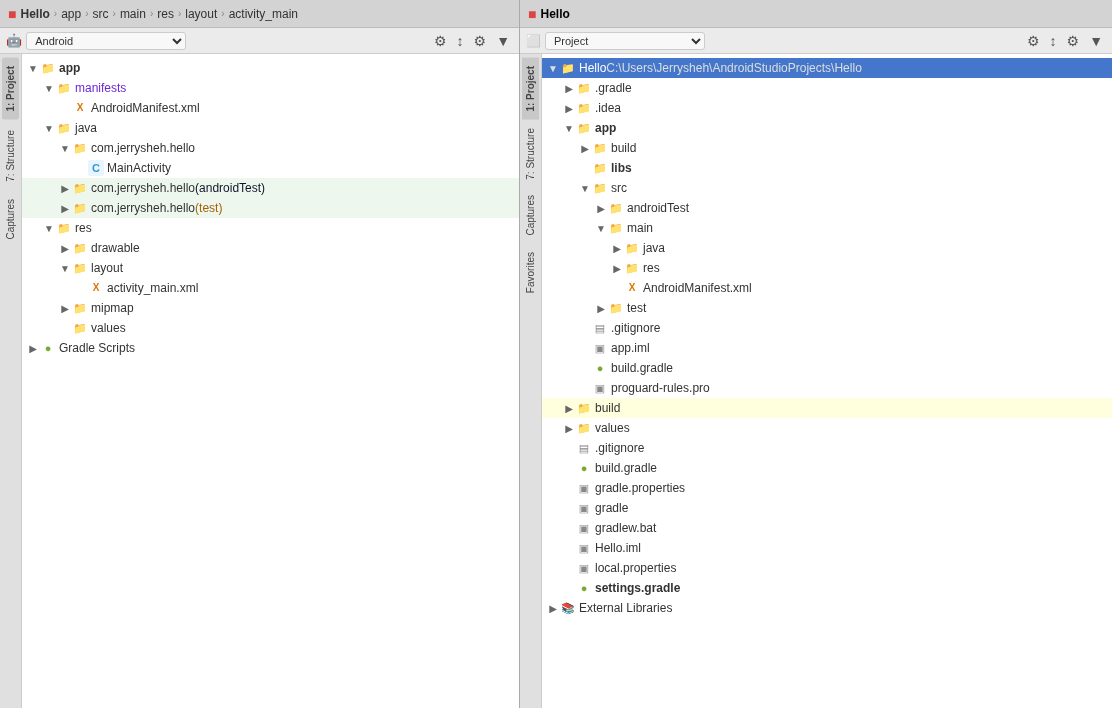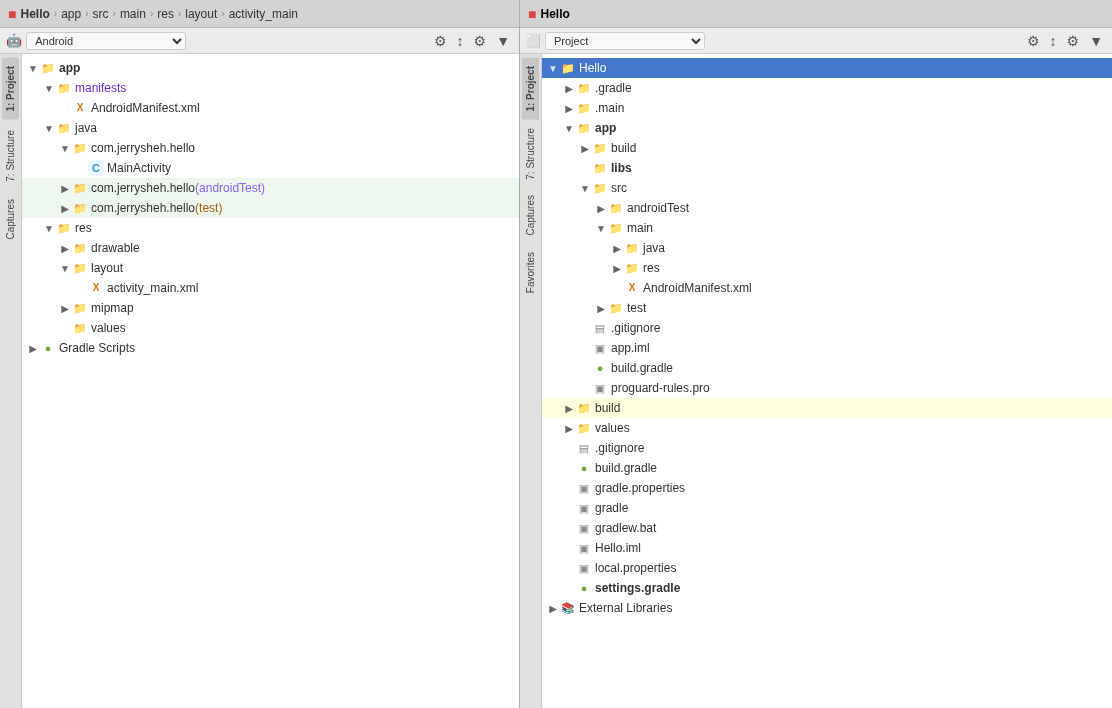--- a/index.html
+++ b/index.html
@@ -301,21 +301,21 @@
             <span class="tree-arrow" style="color:#666"> </span>
             <span class="tree-icon icon-java-class" style="font-size:11px;font-weight:bold;color:#3399cc;background:#e8f4ff;border-radius:2px;">C</span>
             <span class="tree-label" style="color:#333;font-weight:normal">MainActivity</span>
           </div>
           <div class="tree-item" style="background: rgb(238, 247, 238);">
             <span class="tree-indent"></span>
             <span class="tree-indent"></span>
             <span class="tree-arrow" style="color:#666">▶</span>
             <span class="tree-icon icon-folder">📁</span>
             <span class="tree-label" style="color:#333;font-weight:normal">com.jerrysheh.hello</span>
-            <span class="tree-label dimmed" style="color:#8b5cf6"> (androidTest)</span>
+            <span class="tree-label dimmed" style="color:#0f172a"> (androidTest)</span>
           </div>
           <div class="tree-item" style="background: rgb(238, 247, 238);">
             <span class="tree-indent"></span>
             <span class="tree-indent"></span>
             <span class="tree-arrow" style="color:#666">▶</span>
             <span class="tree-icon icon-folder">📁</span>
             <span class="tree-label" style="color:#333;font-weight:normal">com.jerrysheh.hello</span>
             <span class="tree-label dimmed" style="color:#a16207"> (test)</span>
           </div>
           <div class="tree-item">
@@ -395,32 +395,33 @@
       <div class="right-side-tab">7: Structure</div>
       <div class="right-side-tab">Captures</div>
       <div class="right-side-tab">Favorites</div>
     </div>
     <div class="tree-area">
       <div id="right-tree">
           <div class="tree-item" style="background: rgb(68, 119, 204);">
             <span class="tree-arrow" style="color:#ddd">▼</span>
             <span class="tree-icon icon-folder">📁</span>
             <span class="tree-label" style="color:#fff;font-weight:normal">Hello</span>
+            <span class="tree-label dimmed" style="color:#ddd"> C:\Users\Jerrysheh\AndroidStudioProjects\Hello</span>
           </div>
           <div class="tree-item">
             <span class="tree-indent"></span>
             <span class="tree-arrow" style="color:#666">▶</span>
             <span class="tree-icon icon-folder">📁</span>
             <span class="tree-label" style="color:#333;font-weight:normal">.gradle</span>
           </div>
           <div class="tree-item">
             <span class="tree-indent"></span>
             <span class="tree-arrow" style="color:#666">▶</span>
             <span class="tree-icon icon-folder">📁</span>
-            <span class="tree-label" style="color:#333;font-weight:normal">.main</span>
+            <span class="tree-label" style="color:#333;font-weight:normal">.idea</span>
           </div>
           <div class="tree-item">
             <span class="tree-indent"></span>
             <span class="tree-arrow" style="color:#666">▼</span>
             <span class="tree-icon icon-folder">📁</span>
             <span class="tree-label" style="color:#333;font-weight:bold">app</span>
           </div>
           <div class="tree-item">
             <span class="tree-indent"></span>
             <span class="tree-indent"></span>

